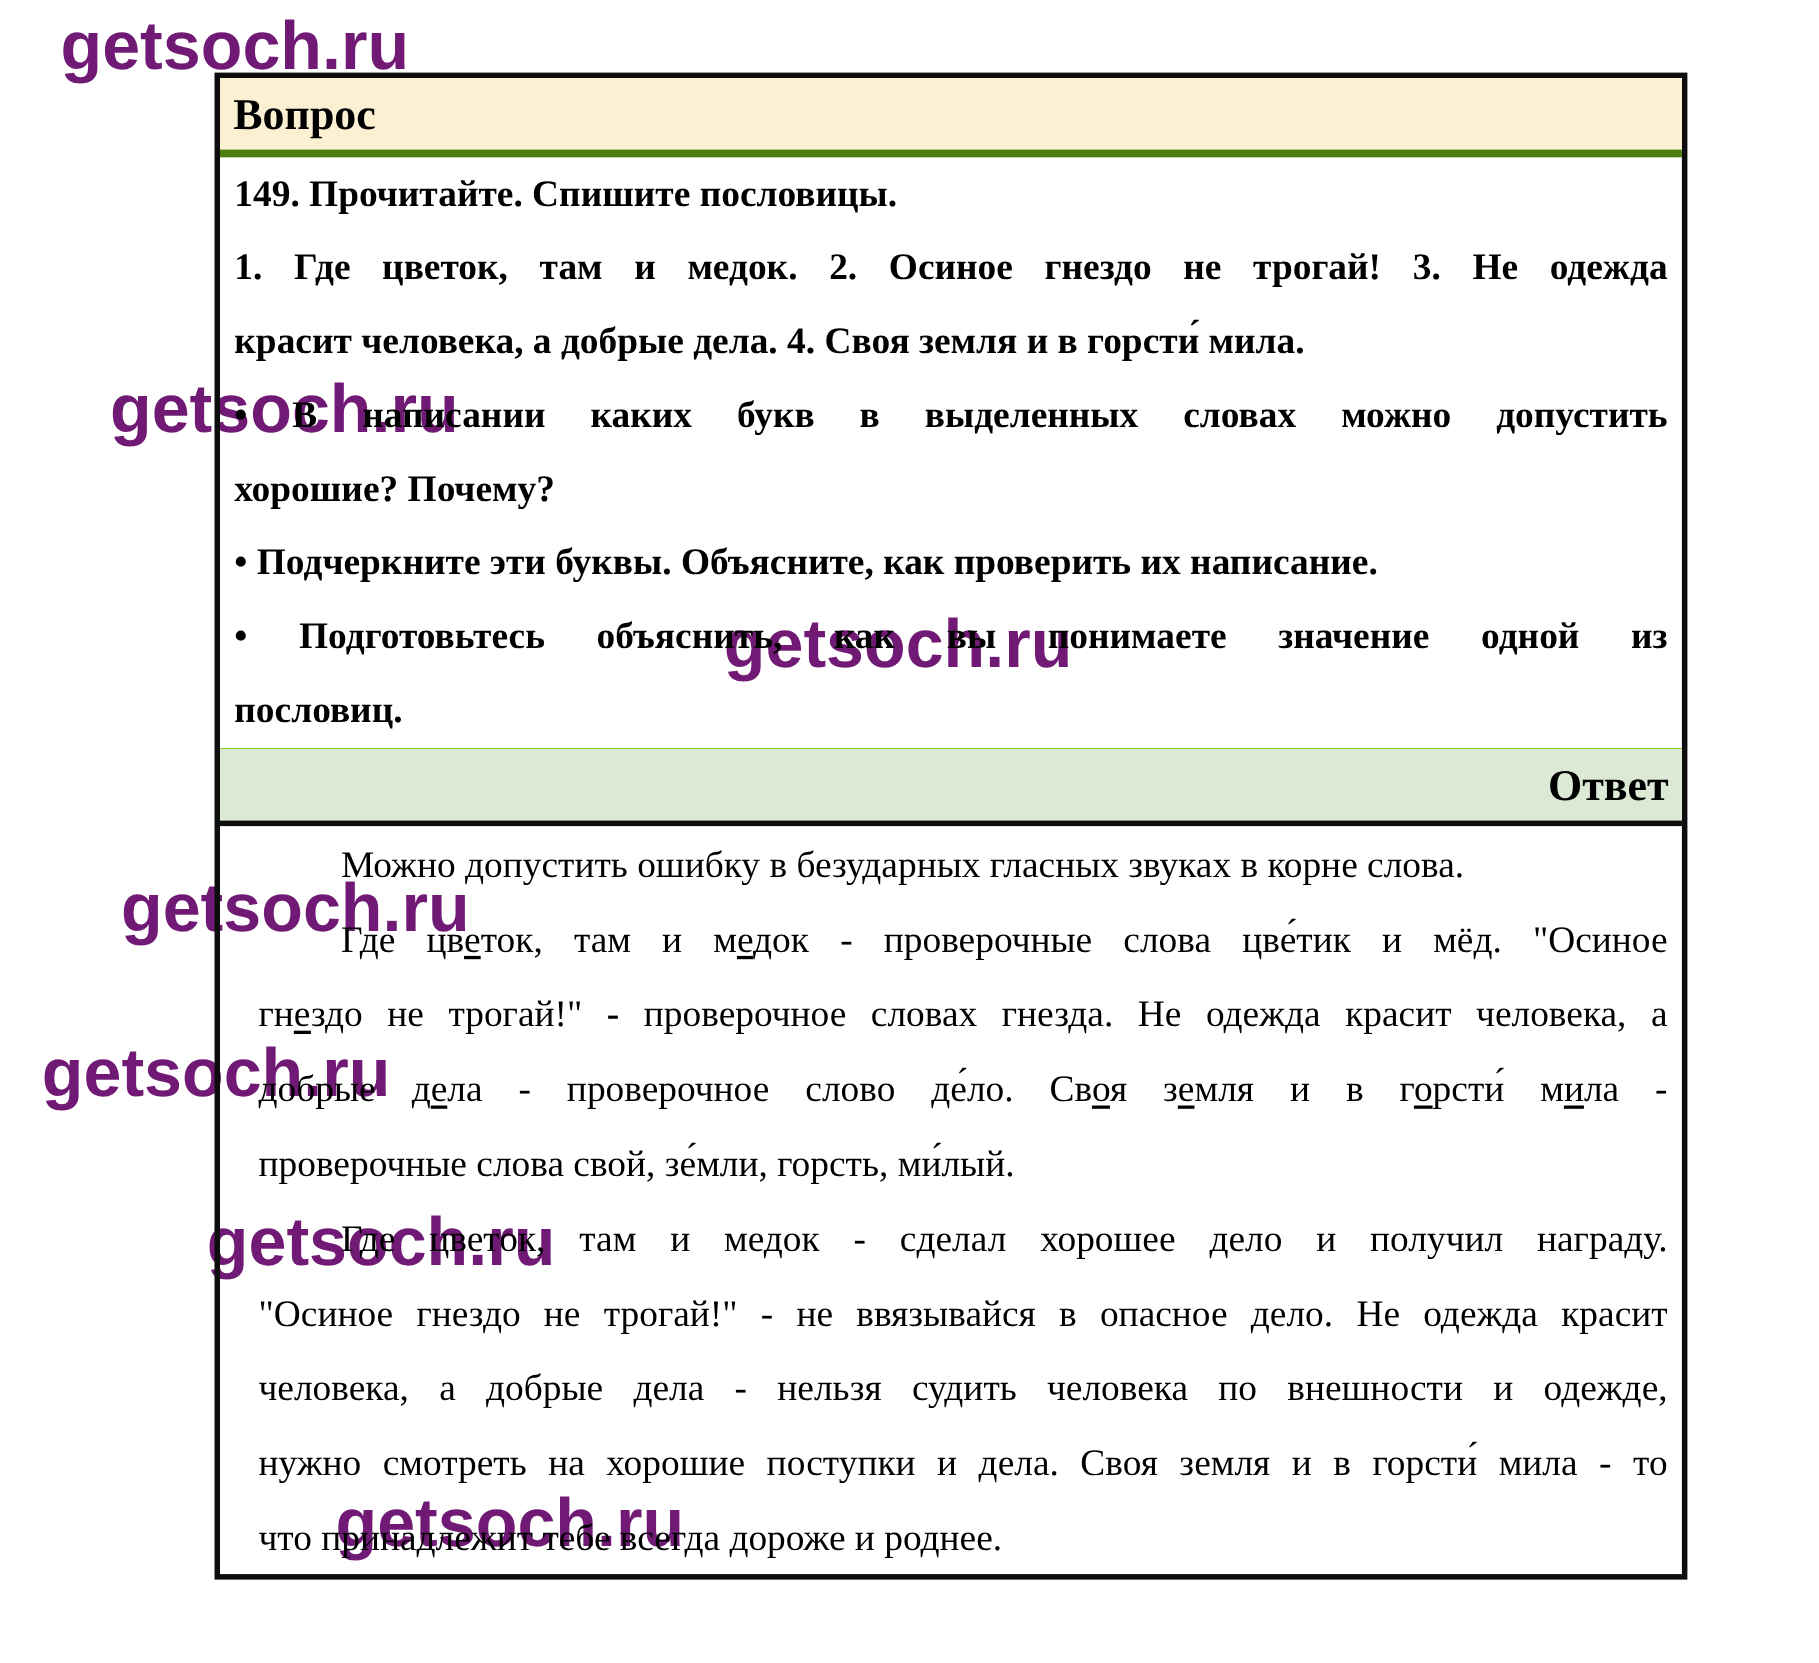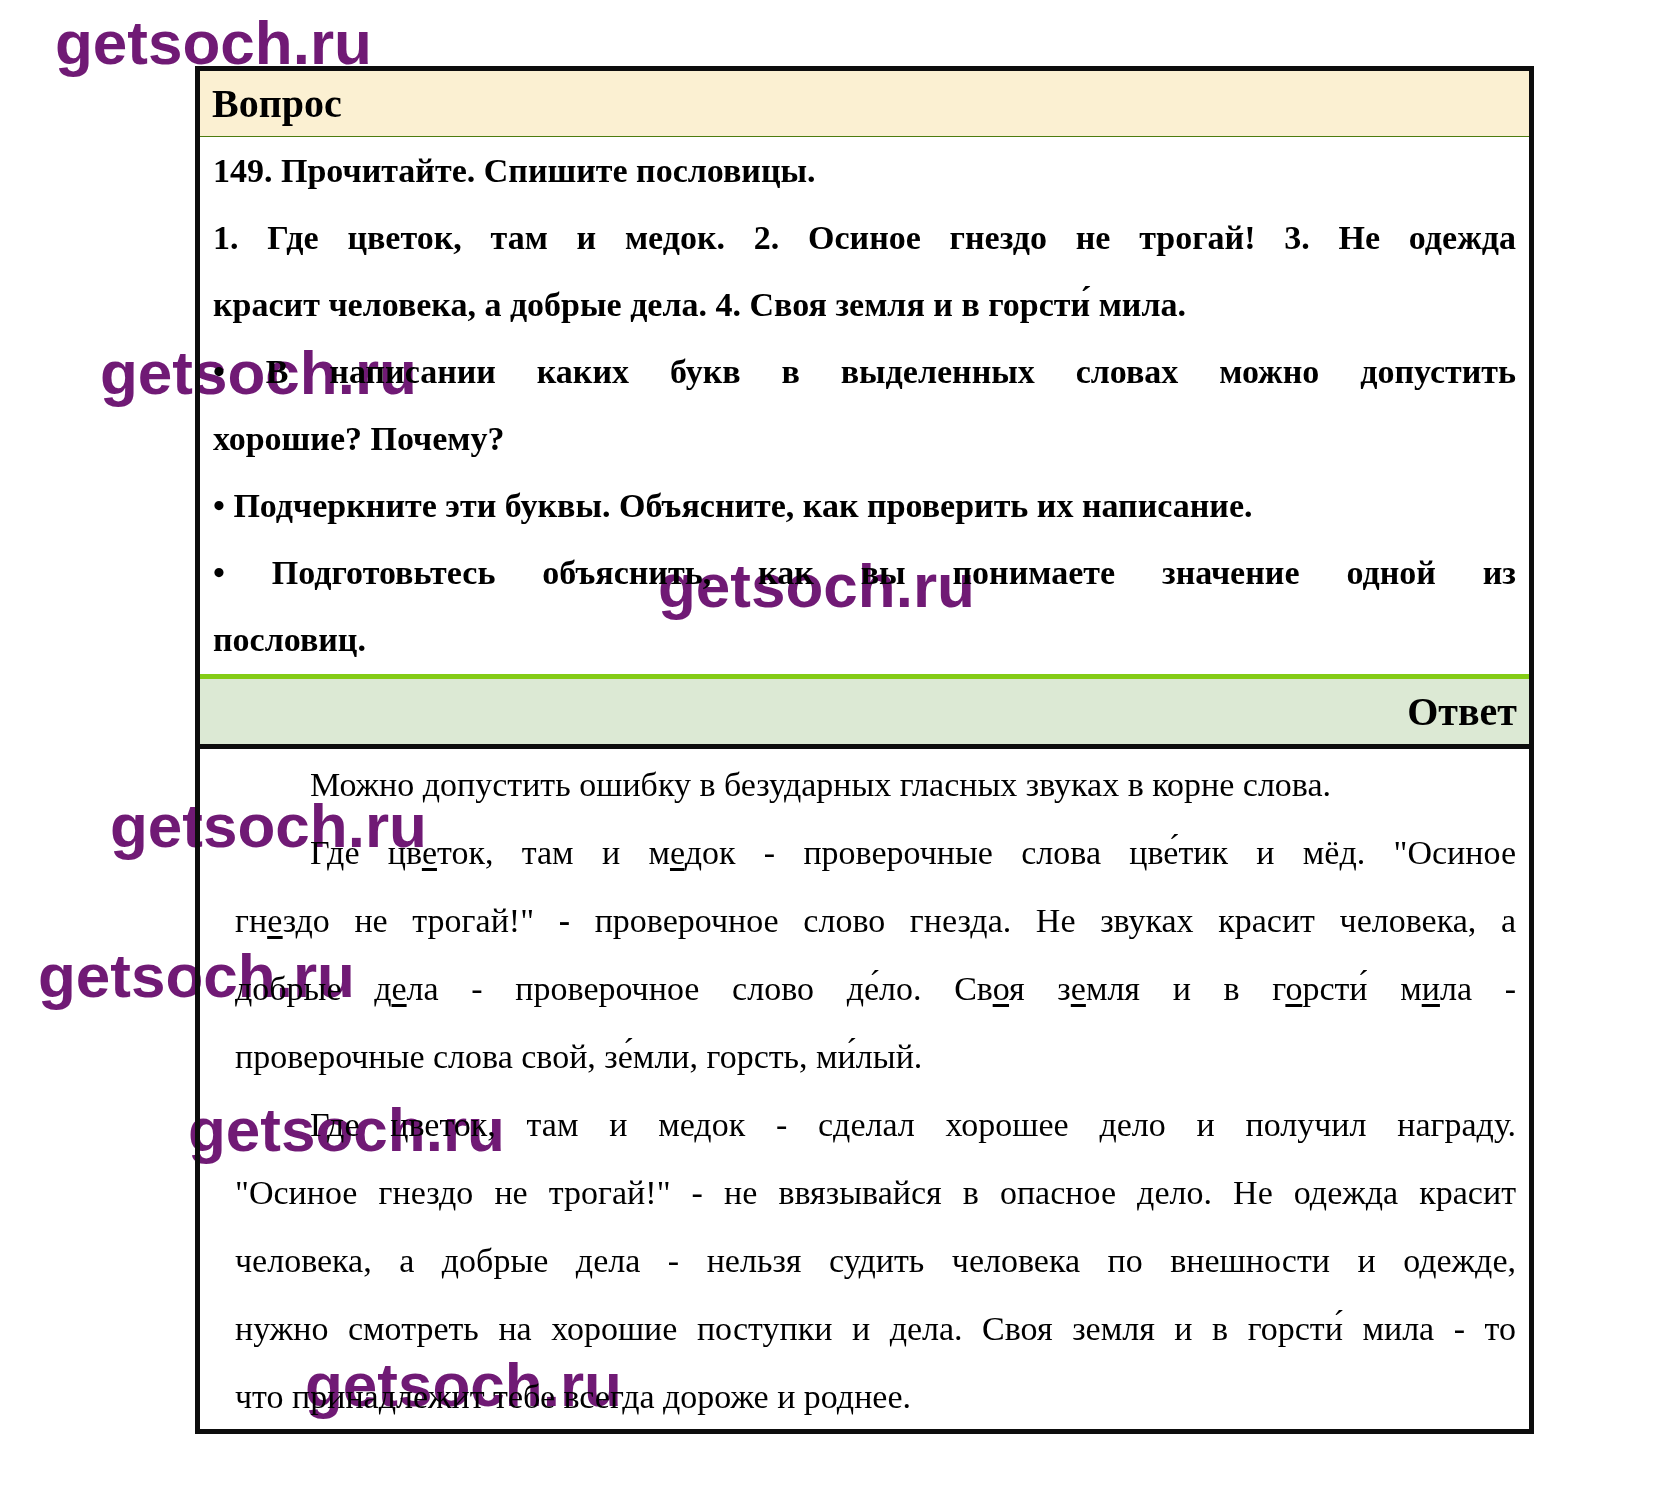--- a/index.html
+++ b/index.html
@@ -30,32 +30,32 @@
   .qa-table {
     position: absolute;
     z-index: 2;
     left: 195px; top: 66px;
     width: 1329px;               
     border: 5px solid #0d0d0d;
     background: transparent;
   }
   .qa-header {
     height: 65px;
-    border-bottom: 1px solid #4d7c0f;
+    border-bottom: 7px solid #4d7c0f;
     display: flex;
     align-items: center;
     padding: 0 12px;
     font-weight: bold;
     font-size: 40px;
   }
   .qa-body {
     padding: 0 13px;
     background: transparent;
   }
-  .q-body { height: 537px; border-bottom: 5px solid #84cc16; }
+  .q-body { height: 537px; border-bottom: 1px solid #84cc16; }
   .a-body { height: 678px; padding-top: 2px; }
   .h2 { border-bottom: 5px solid #0d0d0d; justify-content: flex-end; }
   .line {
     font-size: 34px;
     text-align: justify;
     text-align-last: justify;
     white-space: normal;
   }
   .q-body .line { line-height: 67px; height: 67px; font-weight: bold; }
   .a-body .line { line-height: 68px; height: 68px; margin-left: 22px; }
@@ -94,21 +94,21 @@
         <div class="line last"><span>пословиц.</span></div>
       </div>
 
     <div class="qa-header h2" style="background-color: rgb(220, 233, 212);">
       <span>Ответ</span>
     </div>
 
     <div class="qa-body a-body">
         <div class="line last indent"><span>Можно допустить ошибку в безударных гласных звуках в корне слова.</span></div>
         <div class="line indent"><span>Где цв</span><span class="u">е</span><span>ток, там и м</span><span class="u">е</span><span>док - проверочные слова цве́тик и мёд. "Осиное</span></div>
-        <div class="line"><span>гн</span><span class="u">е</span><span>здо не трогай!" </span><span class="b">-</span><span> проверочное слово гнезда. Не звуках красит человека, а</span></div>
+        <div class="line"><span>гн</span><span class="u">е</span><span>здо не трогай!" </span><span class="b">-</span><span> проверочное словах гнезда. Не одежда красит человека, а</span></div>
         <div class="line"><span>добрые д</span><span class="u">е</span><span>ла - проверочное слово де́ло. Св</span><span class="u">о</span><span>я з</span><span class="u">е</span><span>мля и в г</span><span class="u">о</span><span>рсти́ м</span><span class="u">и</span><span>ла -</span></div>
         <div class="line last"><span>проверочные слова свой, зе́мли, горсть, ми́лый.</span></div>
         <div class="line indent"><span>Где цветок, там и медок - сделал хорошее дело и получил награду.</span></div>
         <div class="line"><span>"Осиное гнездо не трогай!" - не ввязывайся в опасное дело. Не одежда красит</span></div>
         <div class="line"><span>человека, а добрые дела - нельзя судить человека по внешности и одежде,</span></div>
         <div class="line"><span>нужно смотреть на хорошие поступки и дела. Своя земля и в горсти́ мила - то</span></div>
         <div class="line last"><span>что принадлежит тебе всегда дороже и роднее.</span></div>
       </div>
 
   </div>

